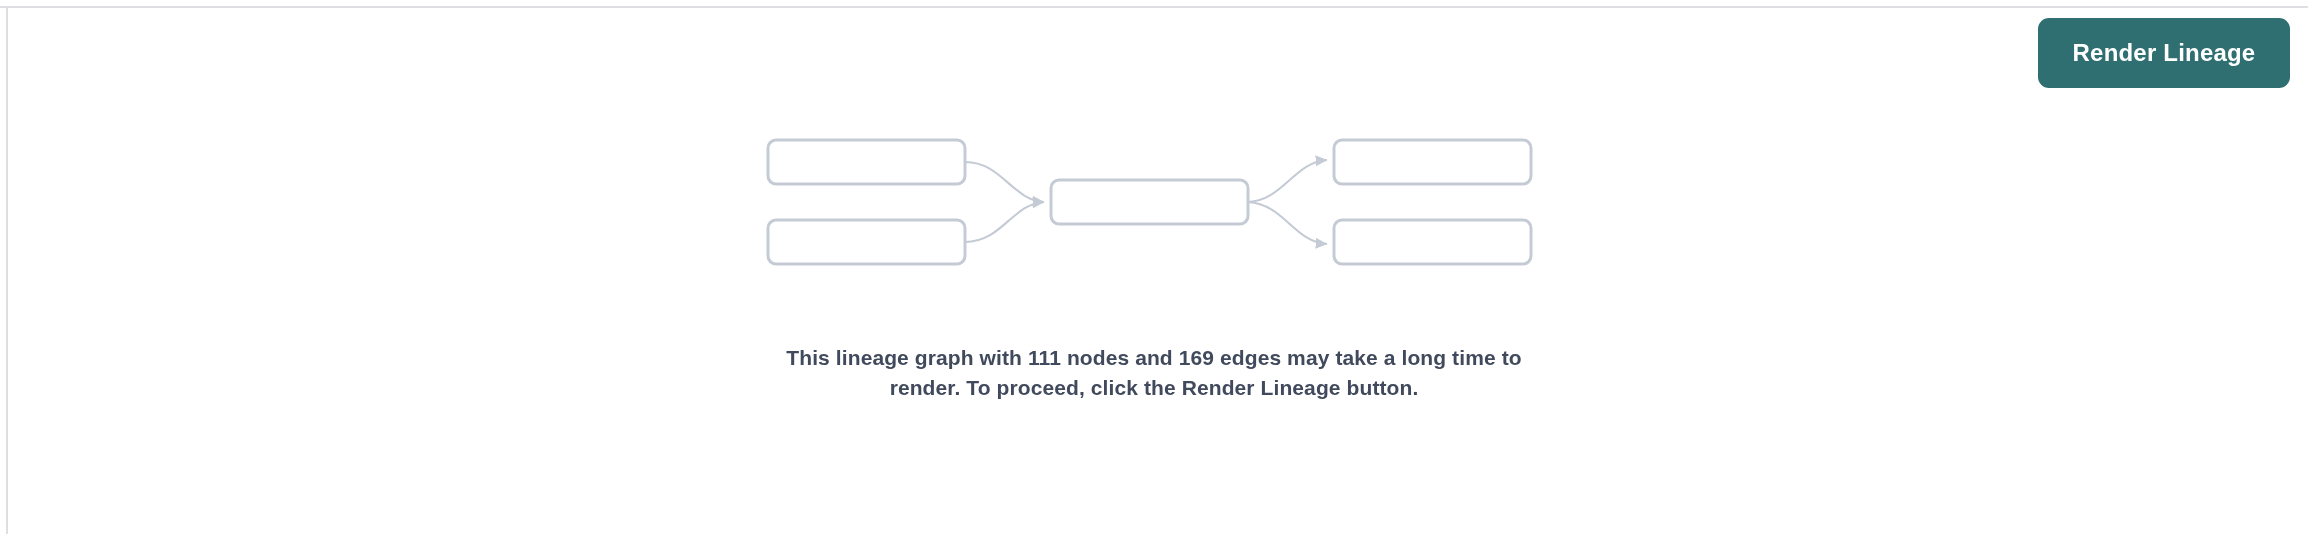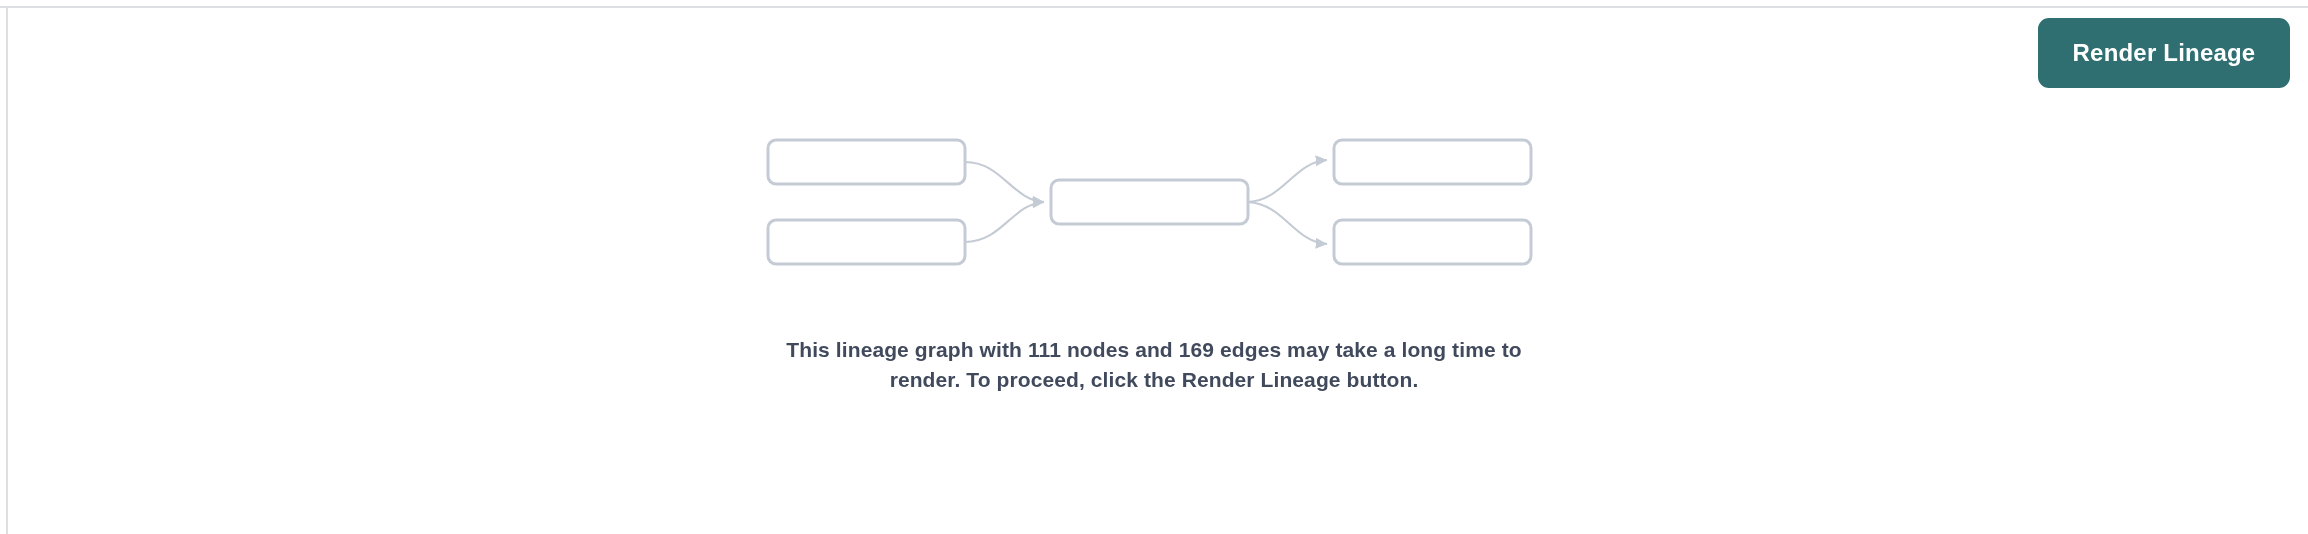--- a/index.html
+++ b/index.html
@@ -67,20 +67,21 @@
     position: absolute;
     left: 0;
     top: 0;
     width: 2308px;
     height: 534px;
     display: flex;
     flex-direction: column;
     align-items: center;
     justify-content: flex-start;
     pointer-events: none;
+    gap: 8px;
   }
 
   .lineage-illustration {
     margin-top: 128px;
     width: 800px;
     height: 145px;
     display: block;
   }
 
   .empty-message {

